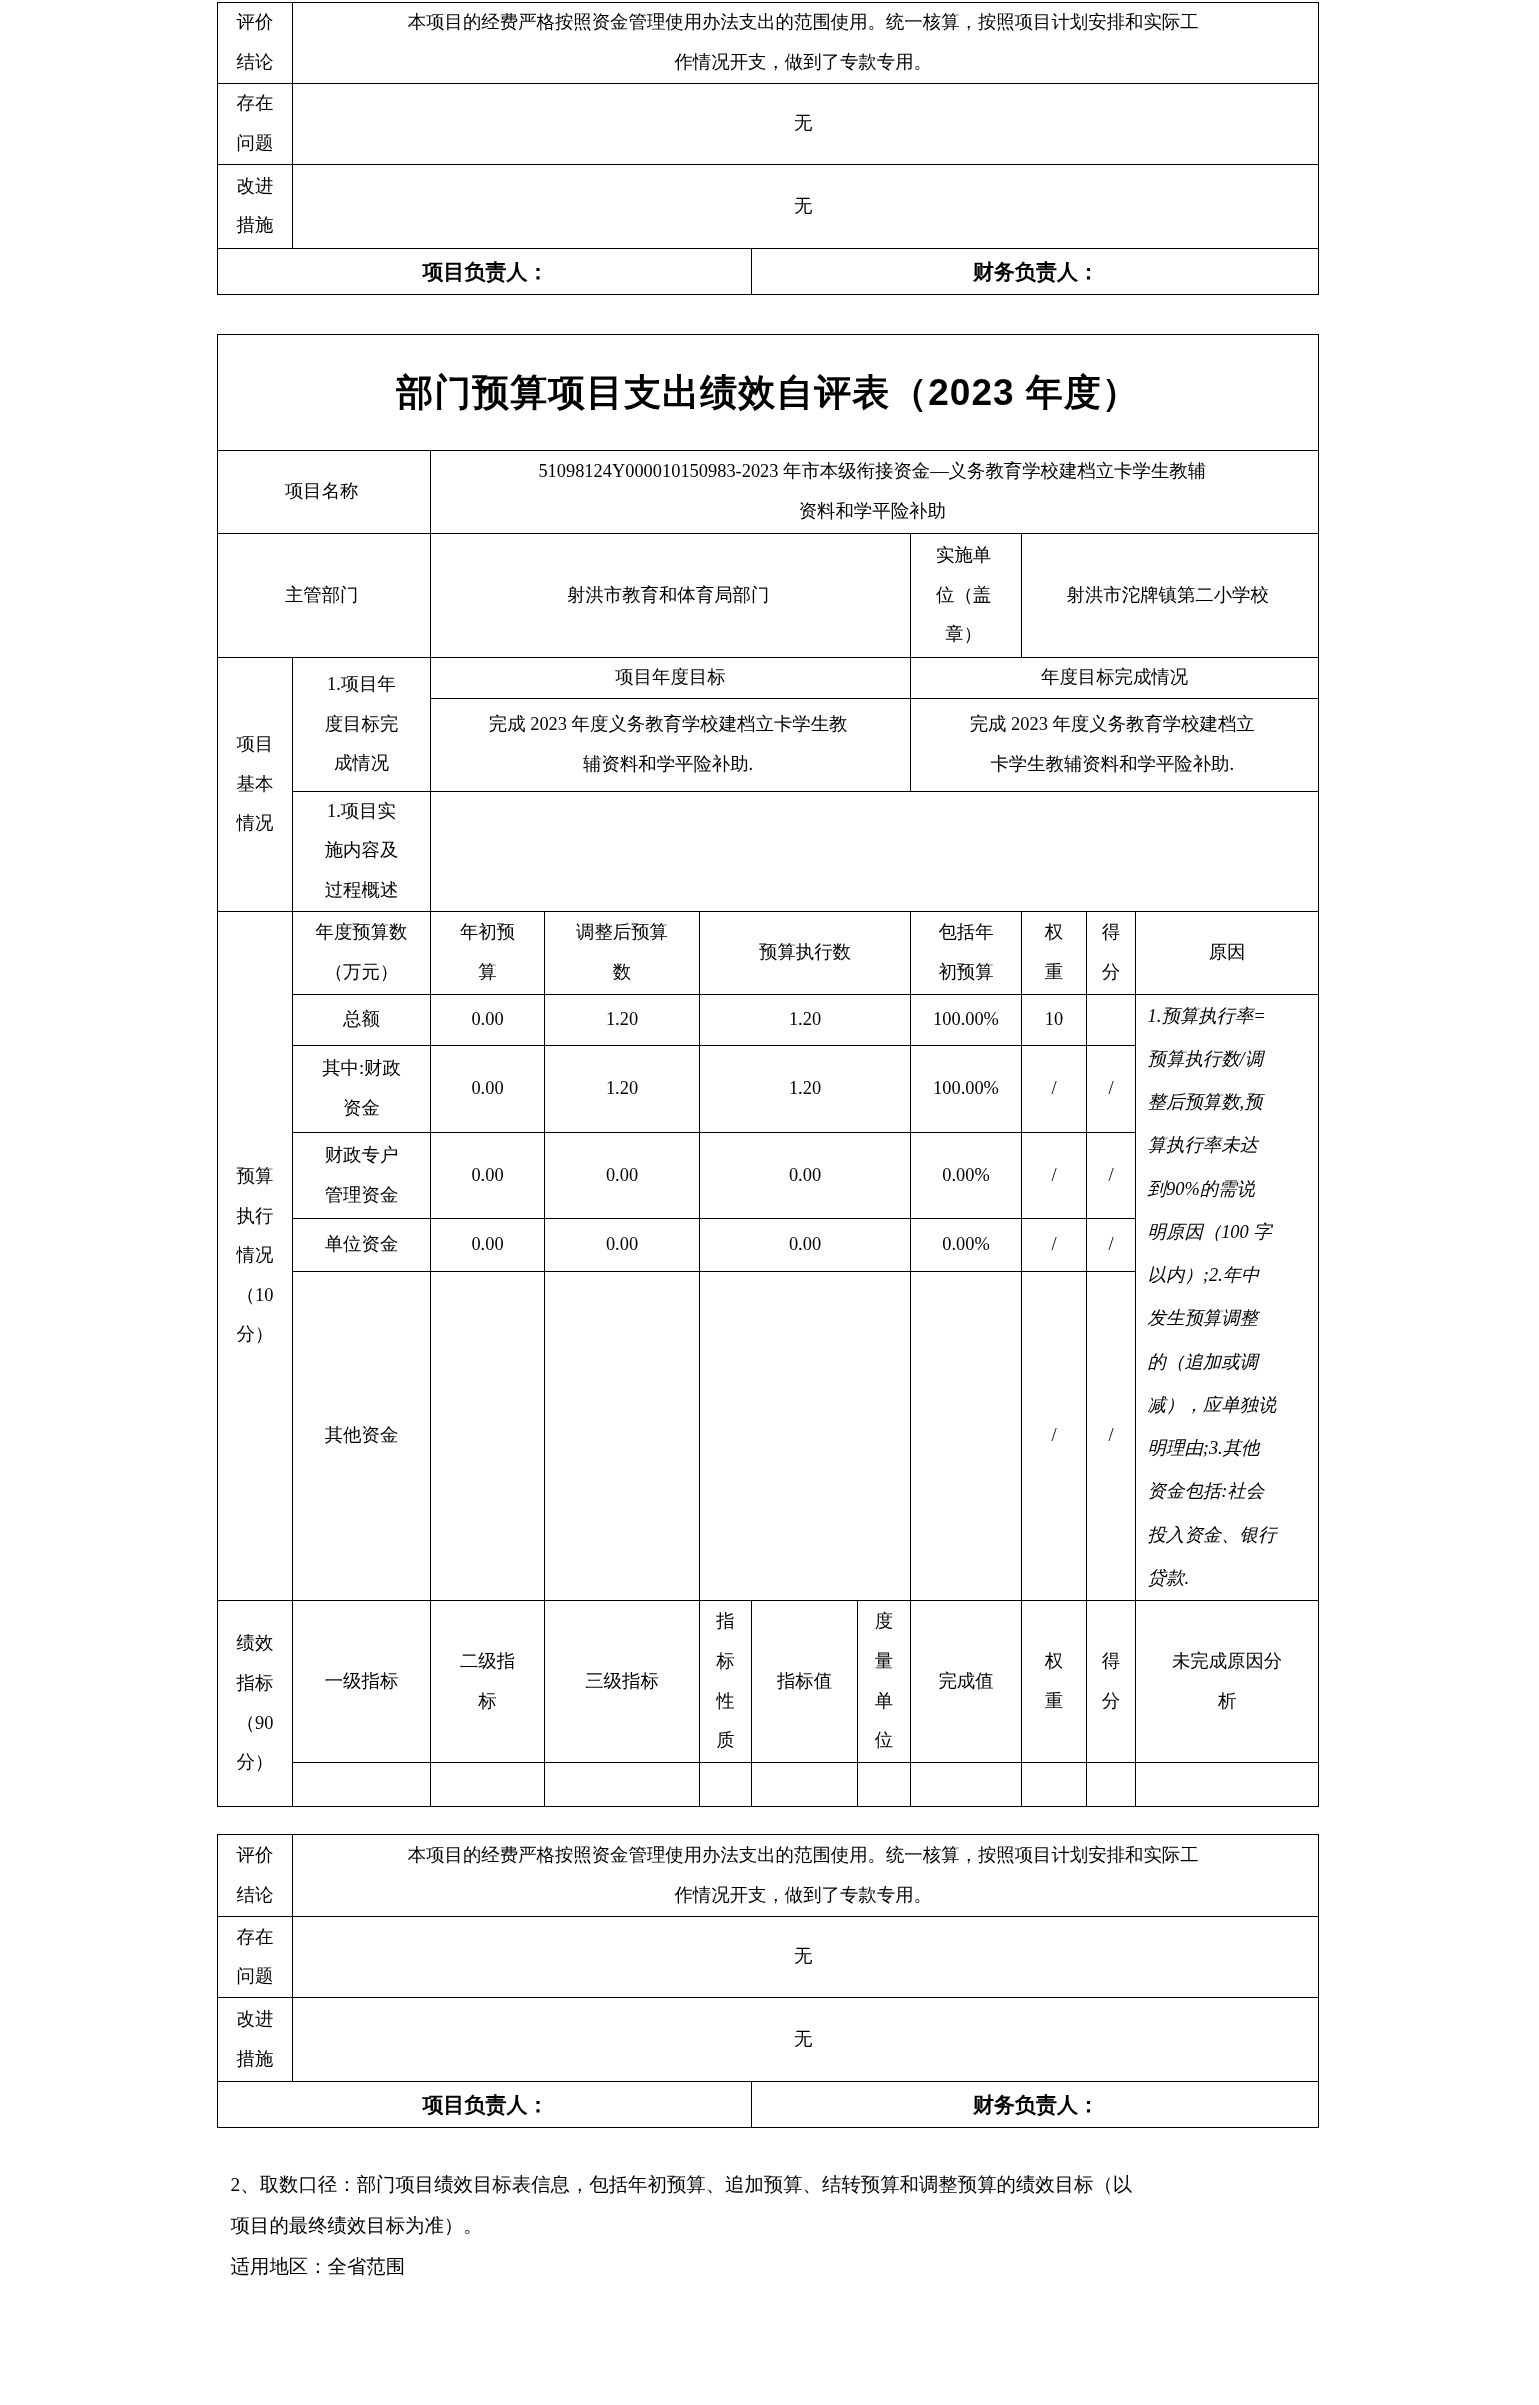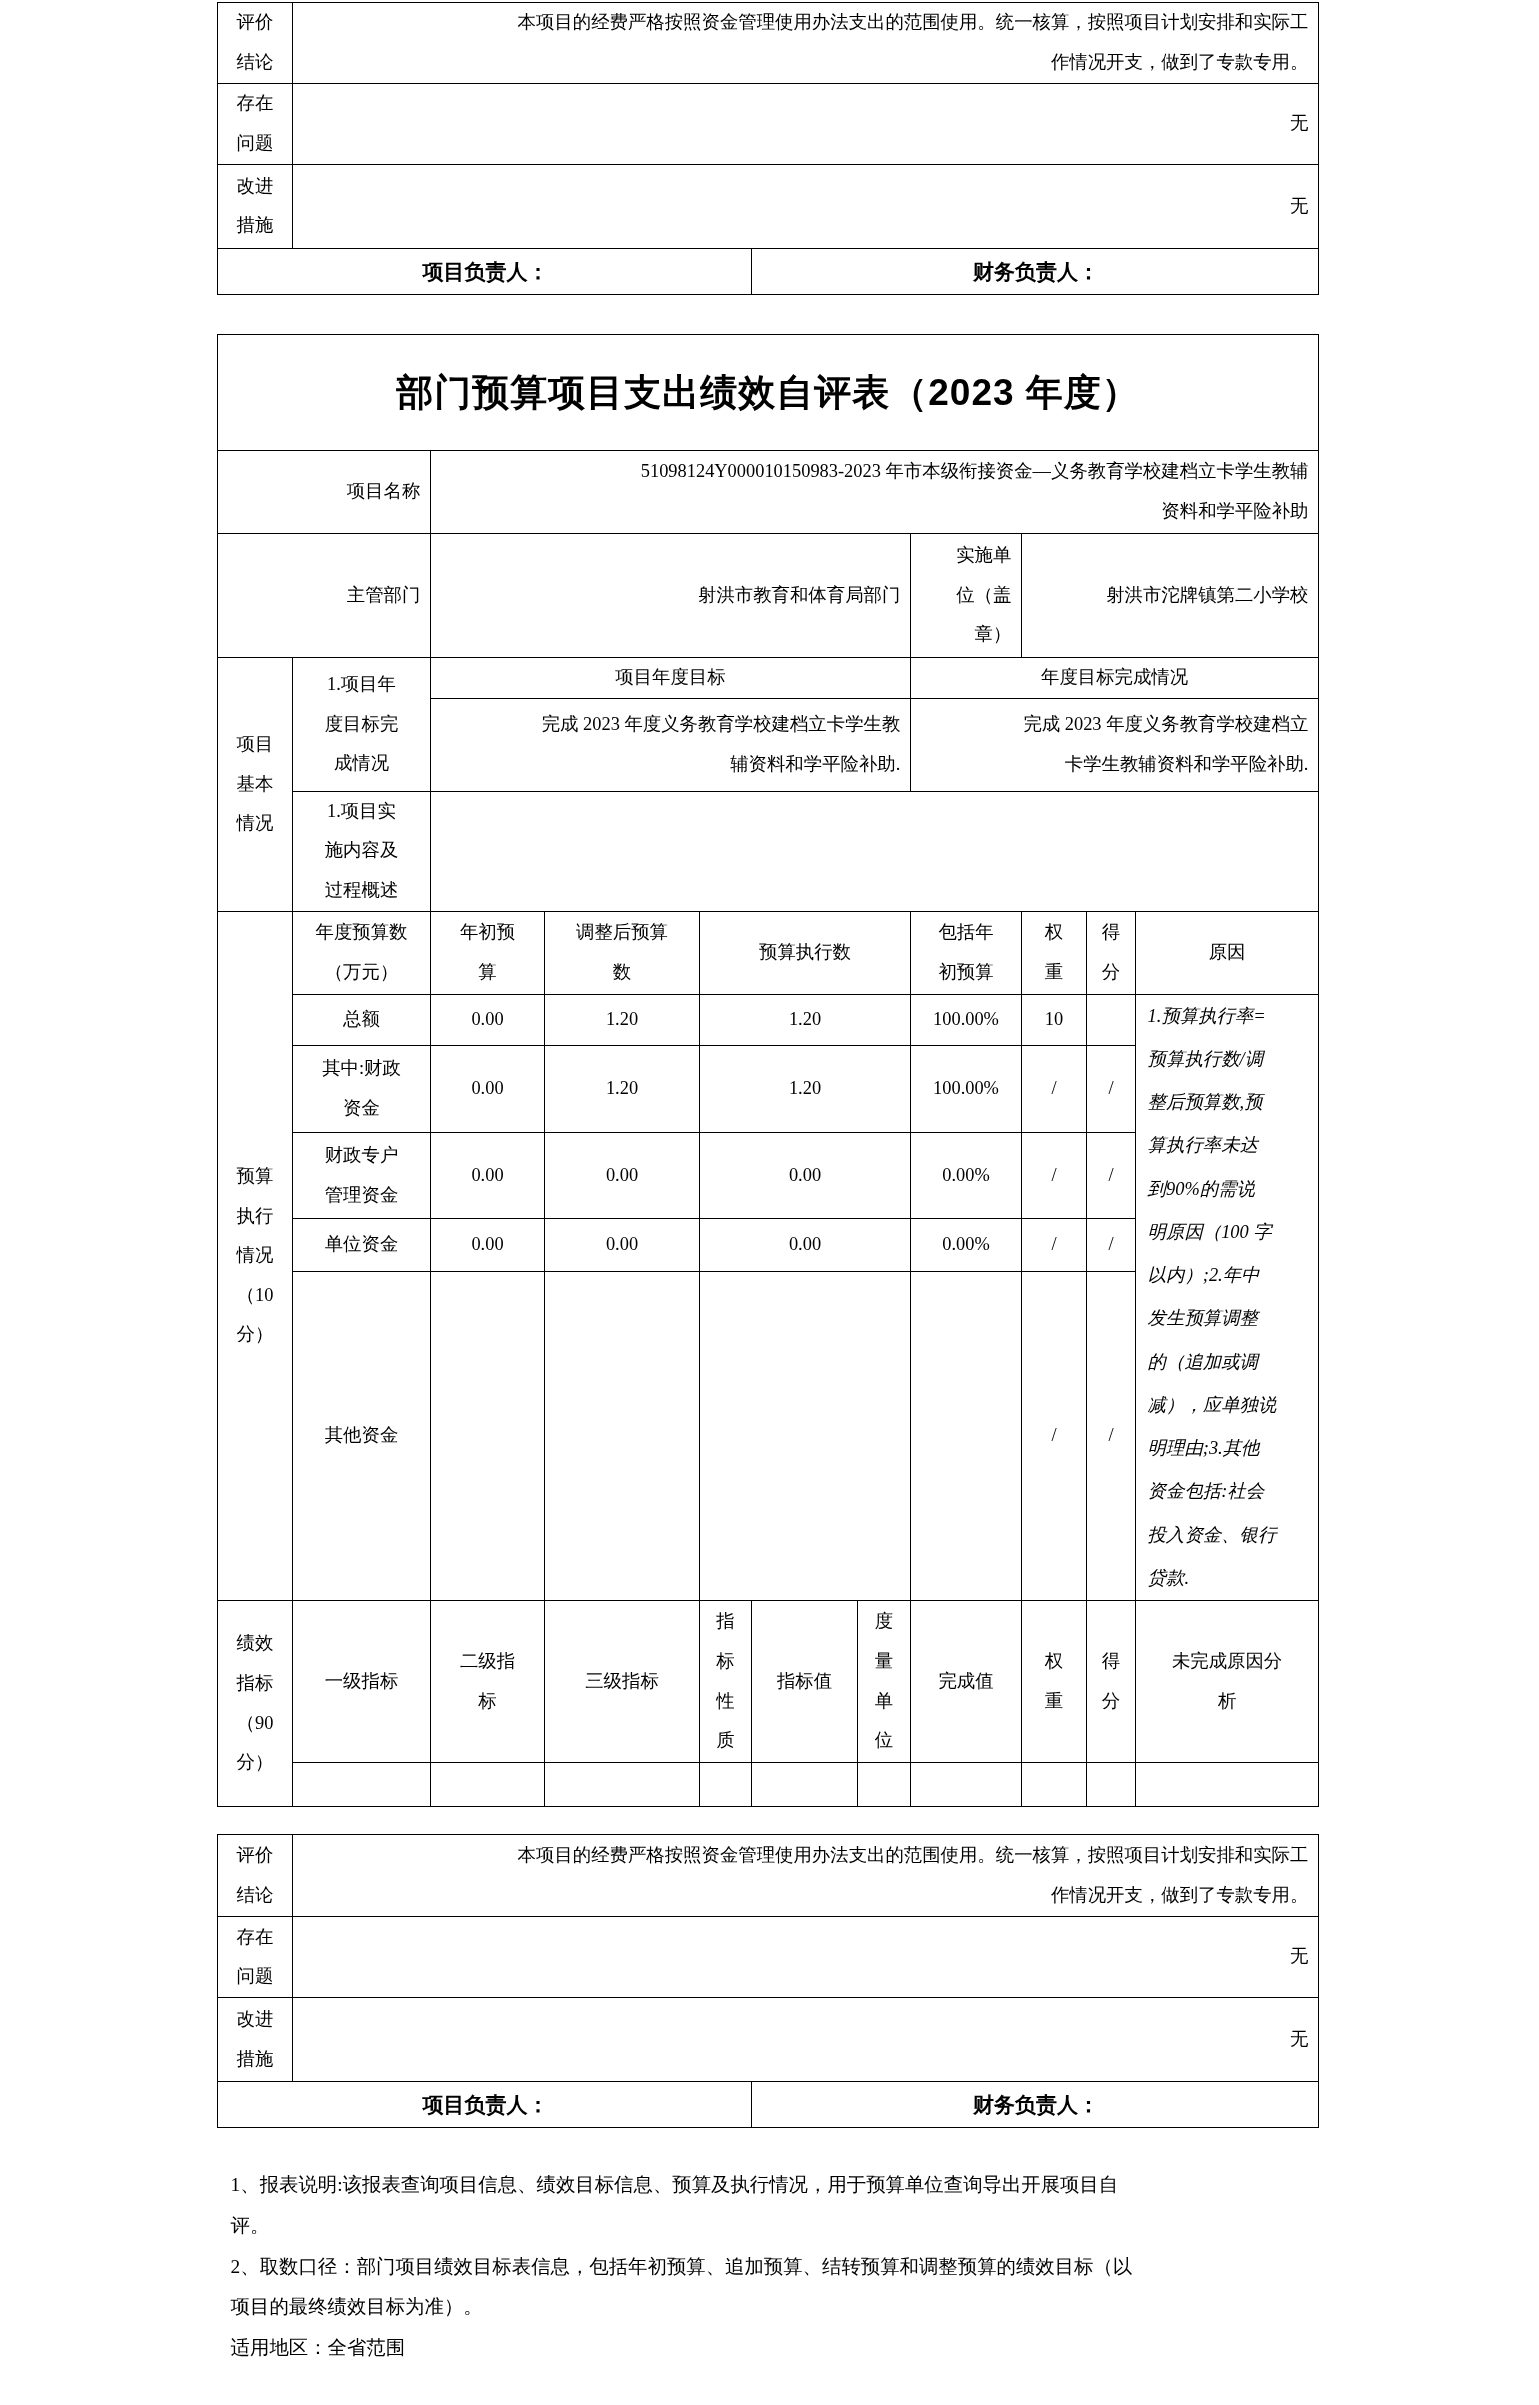--- a/index.html
+++ b/index.html
@@ -3,21 +3,21 @@
 <meta charset="utf-8">
 <style>
   html,body{margin:0;padding:0;background:#fff;color:#000;}
   body{width:1540px;height:2406px;font-family:"Liberation Serif","DejaVu Serif",serif;}
   .content{margin:1.9px 0 0 217px;width:1100px;}
   table{border-collapse:collapse;table-layout:fixed;width:1100px;}
   td{border:1.9px solid #000;text-align:center;vertical-align:middle;
      font-size:18.4px;line-height:2.15;padding:0 9.7px;overflow:hidden;word-break:break-all;}
   .gap1{height:39px;}
   .gap2{height:27px;}
-  .tl{text-align:right;padding-left:5px;margin-top:12px;}
+  .tl{text-align:center;padding-left:5px;margin-top:12px;}
   .pre{white-space:pre-line;}
   .title-cell{font-weight:bold;font-size:37px;font-family:"Liberation Sans",sans-serif;
      line-height:1.4;letter-spacing:1px;}
   .reason{font-style:italic;text-align:left;line-height:2.35;padding:0 7.8px 0 11.6px;}
   .leader{font-family:"Liberation Sans",sans-serif;font-weight:bold;font-size:21px;
      text-align:center;padding-left:11.6px;}
   .iw{display:inline-block;vertical-align:middle;word-break:break-all;}
   .mw22{max-width:21.3px;}
   .mw60{max-width:60px;}
   .mw80{max-width:78px;text-align:center;}
@@ -243,22 +243,20 @@
       <td colspan="10" class="tl">无</td>
     </tr>
     <tr style="height:45px">
       <td colspan="5" class="leader">项目负责人：</td>
       <td colspan="6" class="leader">财务负责人：</td>
     </tr>
   </tbody>
     </table>
 
   <div class="notes">
-    <div class="note-line">1、报表说明:该报表查询项目信息、绩效目标信息、预算及执行情况，用于预算单位查询导出开展项目自
-评。</div>
     <div class="note-line">2、取数口径：部门项目绩效目标表信息，包括年初预算、追加预算、结转预算和调整预算的绩效目标（以
 项目的最终绩效目标为准）。</div>
     <div class="note-line">适用地区：全省范围</div>
 
   </div>
 
 </div>
 
 
 </body></html>

